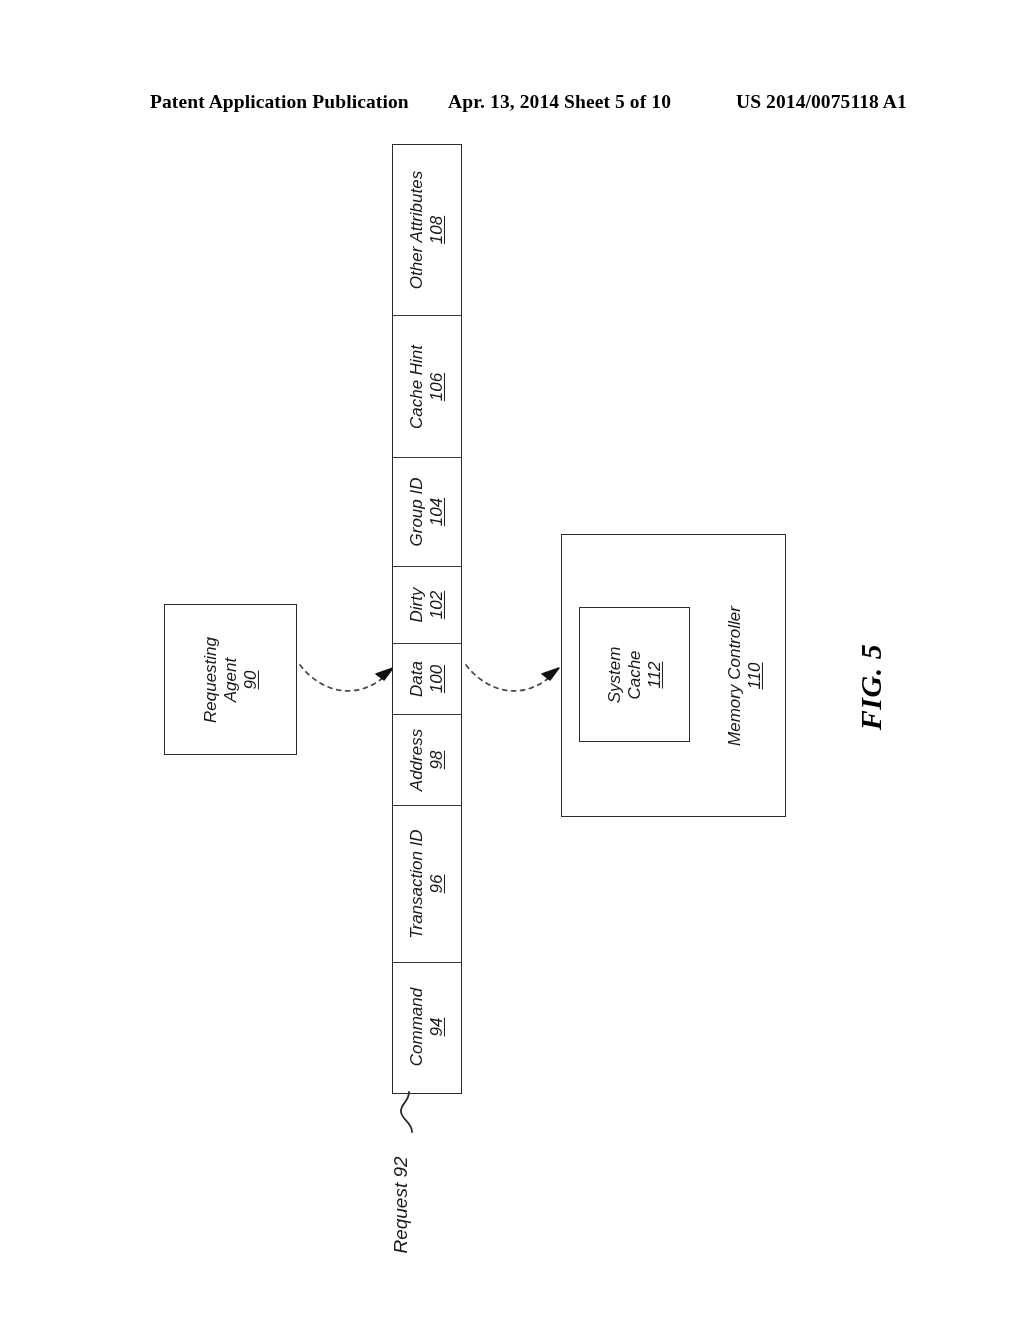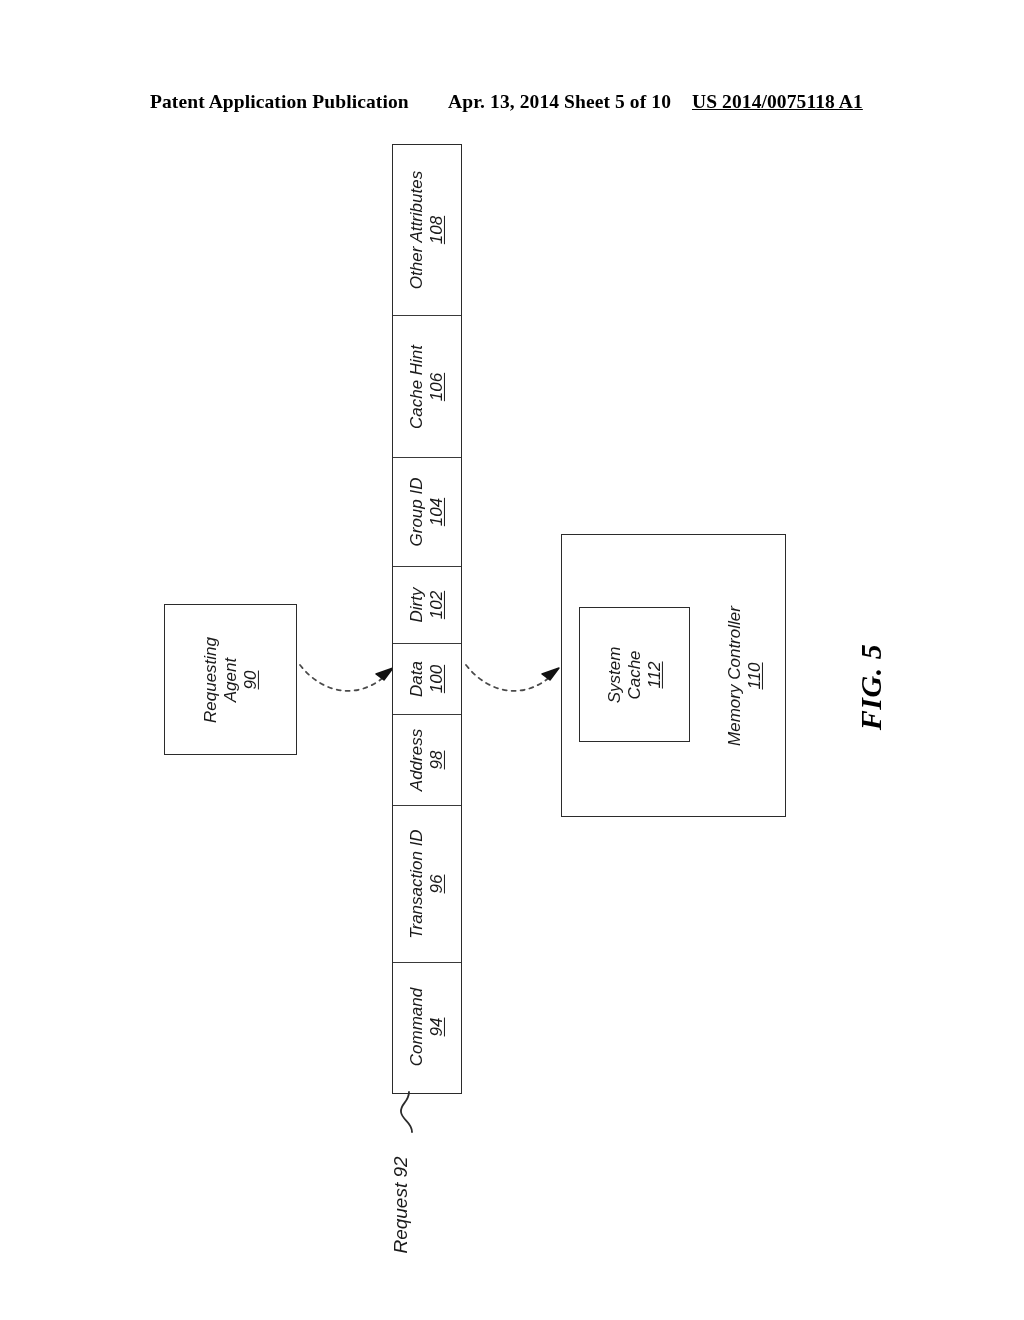--- a/index.html
+++ b/index.html
@@ -27,21 +27,21 @@
     align-items: center;
     font-family: "Liberation Serif", "DejaVu Serif", serif;
     font-weight: bold;
     font-size: 19.5px;
     letter-spacing: 0.1px;
     white-space: nowrap;
     margin-left: 24px;
   }
   .pub-header .h-left  { position: absolute; left: 126px; }
   .pub-header .h-mid   { position: absolute; left: 424px; }
-  .pub-header .h-right { position: absolute; left: 668px; text-decoration: underline; }
+  .pub-header .h-right { position: absolute; left: 712px; }
 
   
   .figure {
     position: absolute;
     left: 0;
     top: 0;
     width: 1024px;
     height: 1320px;
   }
 

